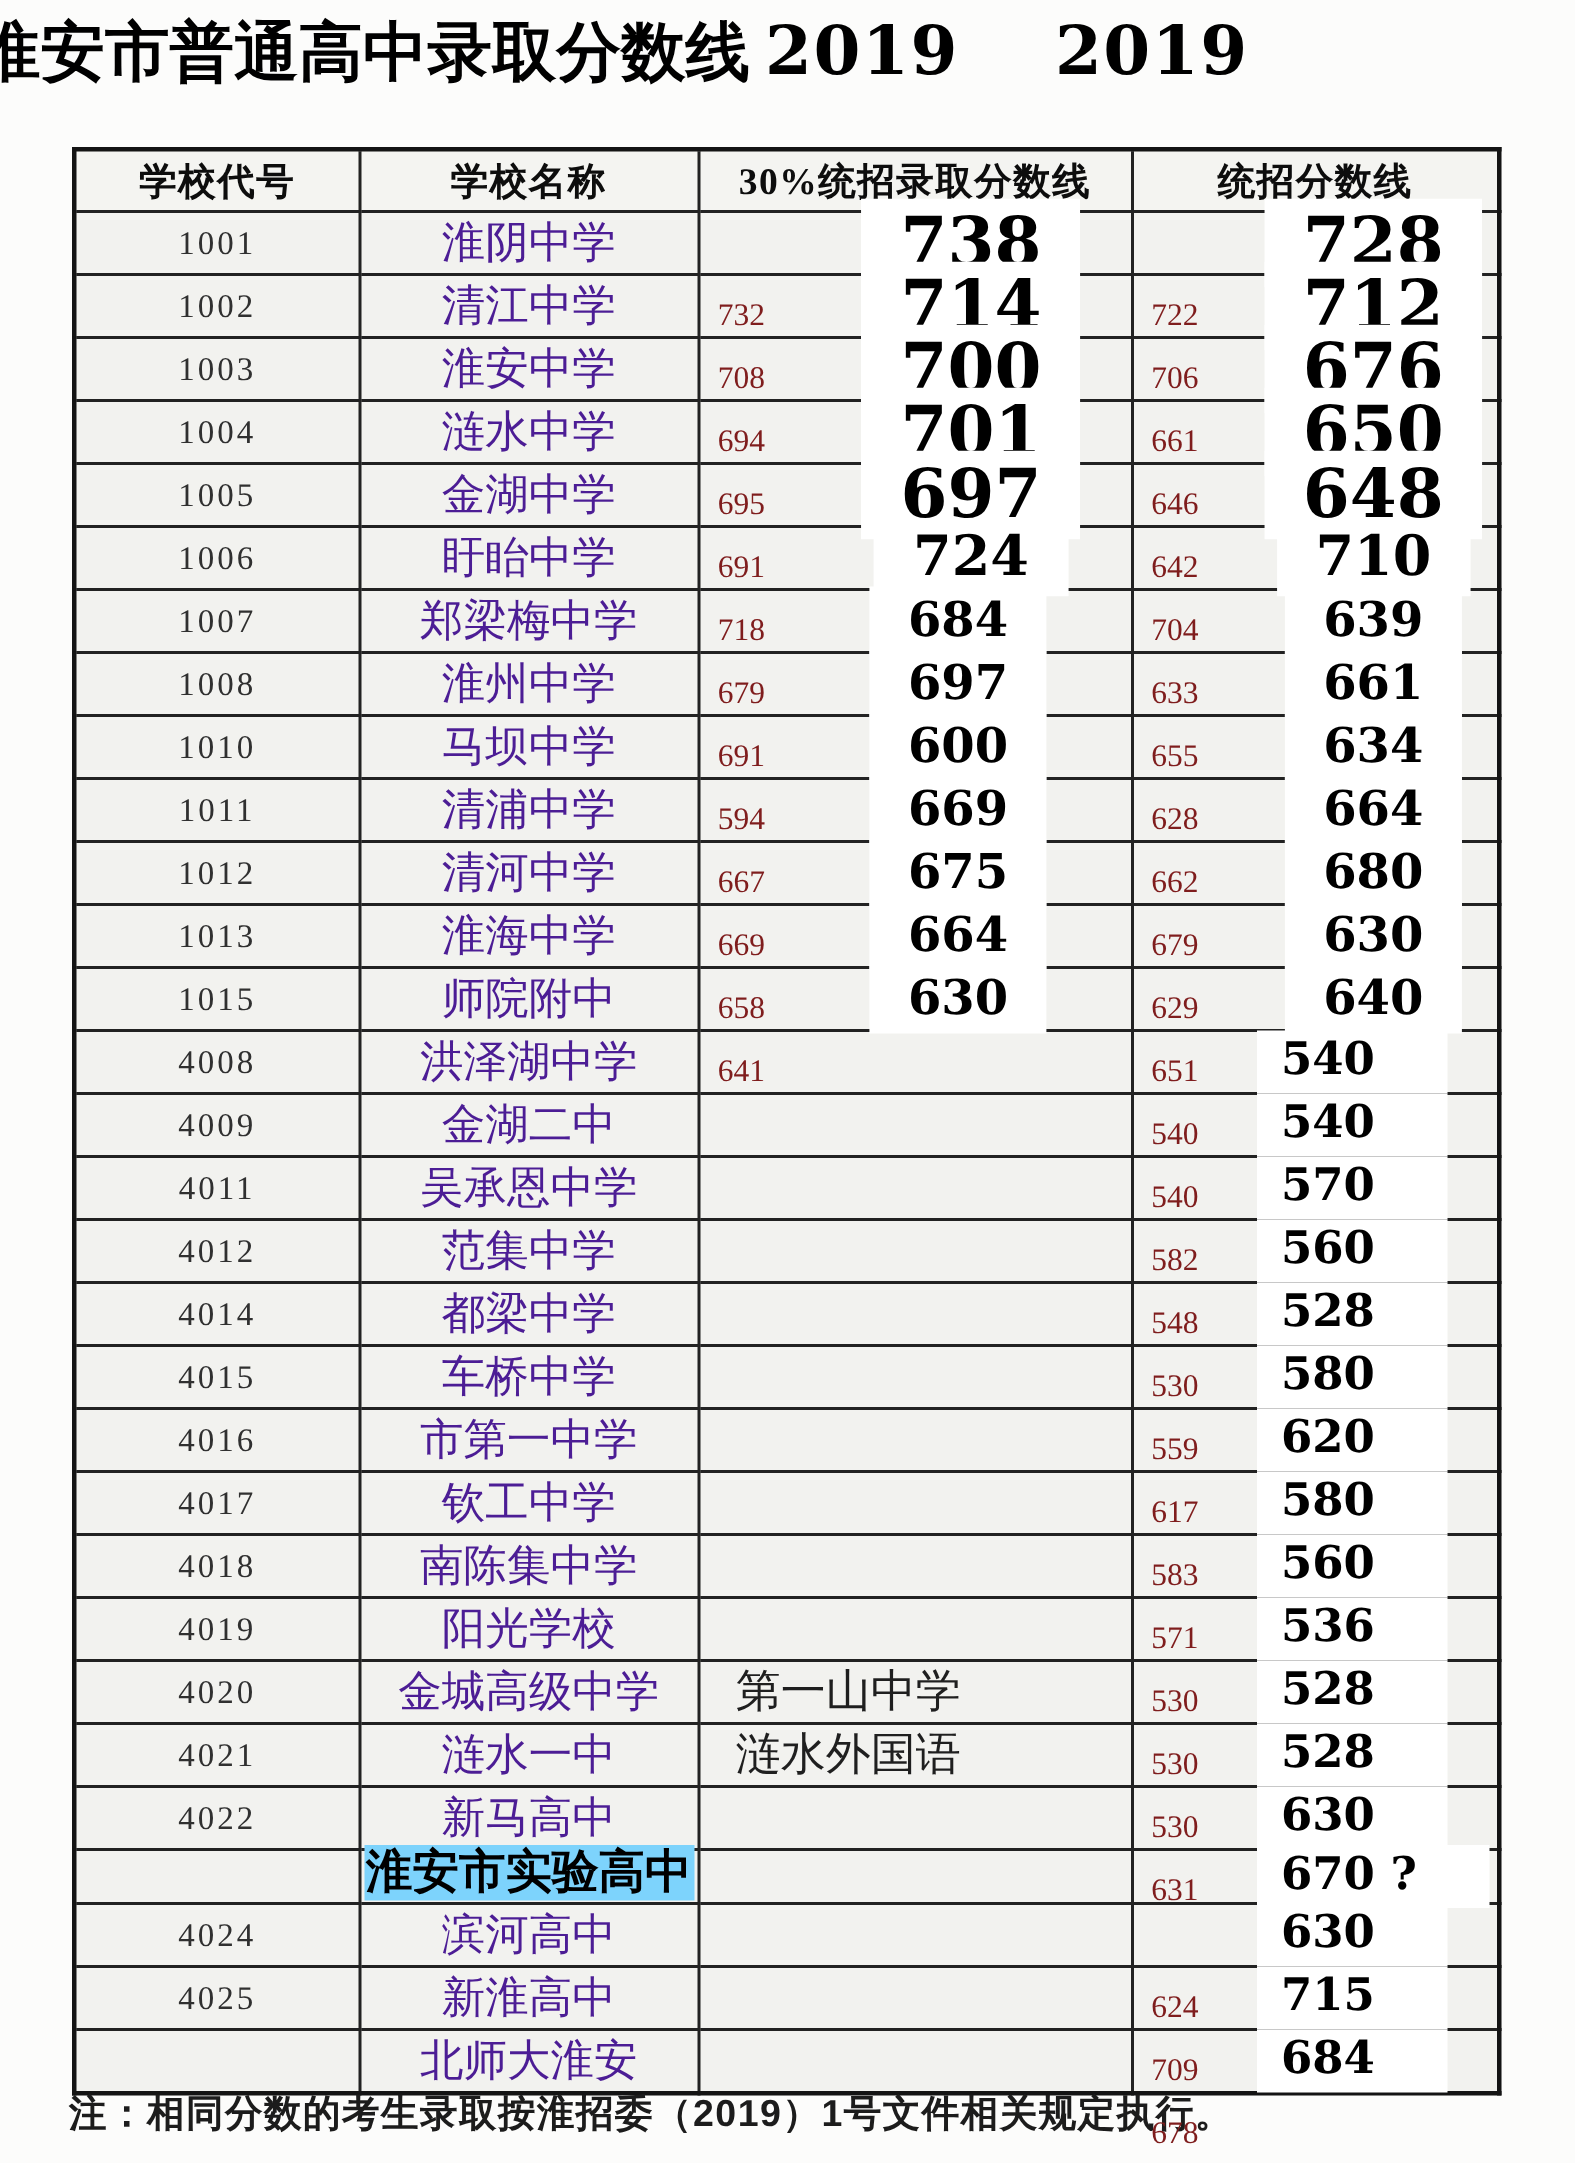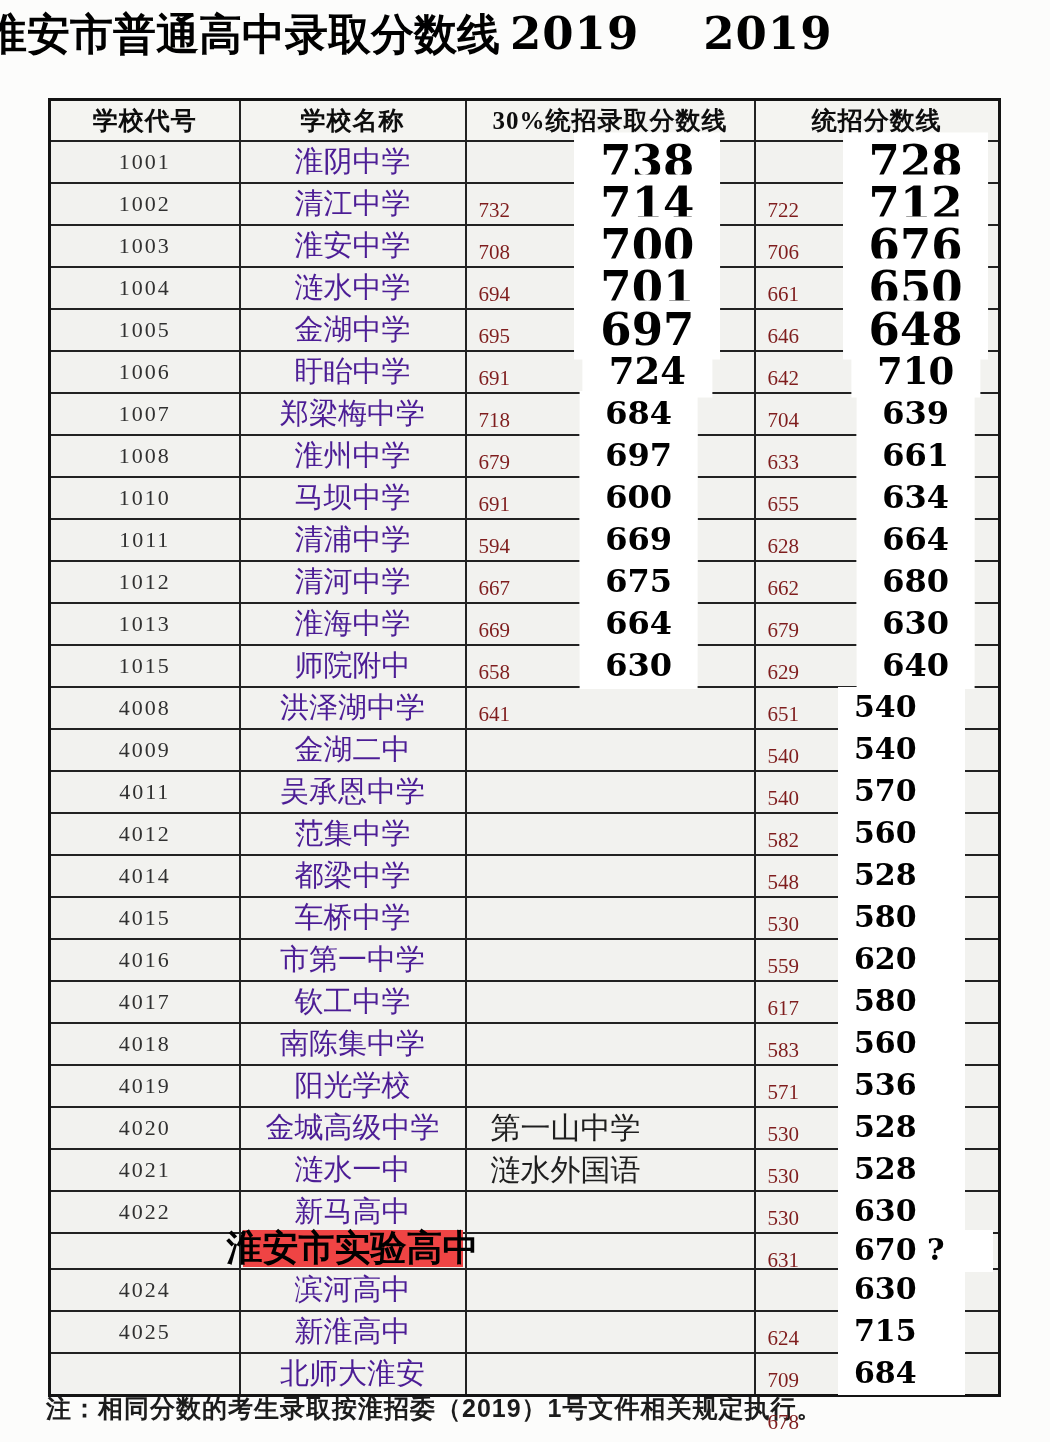--- a/index.html
+++ b/index.html
@@ -50,24 +50,24 @@
   .code {
     font-size:22px; color:#303030; letter-spacing:2px;
     font-family:"Liberation Serif", serif;
   }
   .name {
     display:block; text-align:center;
     font-size:29px; color:#4c1d95; white-space:nowrap;
   }
   .name-ov {
     position:absolute; top:-4px; bottom:1px; left:2px; right:2px;
-    background:#ef4444; z-index:2;
+    background:#7dd3fc; z-index:2;
     display:flex; align-items:center; justify-content:center;
     font-family:"Liberation Sans", sans-serif;
-    font-weight:900; font-size:36px; color:#000;
+    font-weight:900; font-size:31px; color:#000;
   }
   .printed {
     position:absolute; top:50%; transform:translateY(-50%);
     color:#7f1d1d; font-size:21px; z-index:1; white-space:nowrap;margin-top:48px;
   }
   .p3 { left:12px; }
   .p4 { left:12px; }
   .alt3 {
     position:absolute; left:24px; top:50%; transform:translateY(-50%);
     font-size:30px; color:#1f1f1f; white-space:nowrap; z-index:1;

